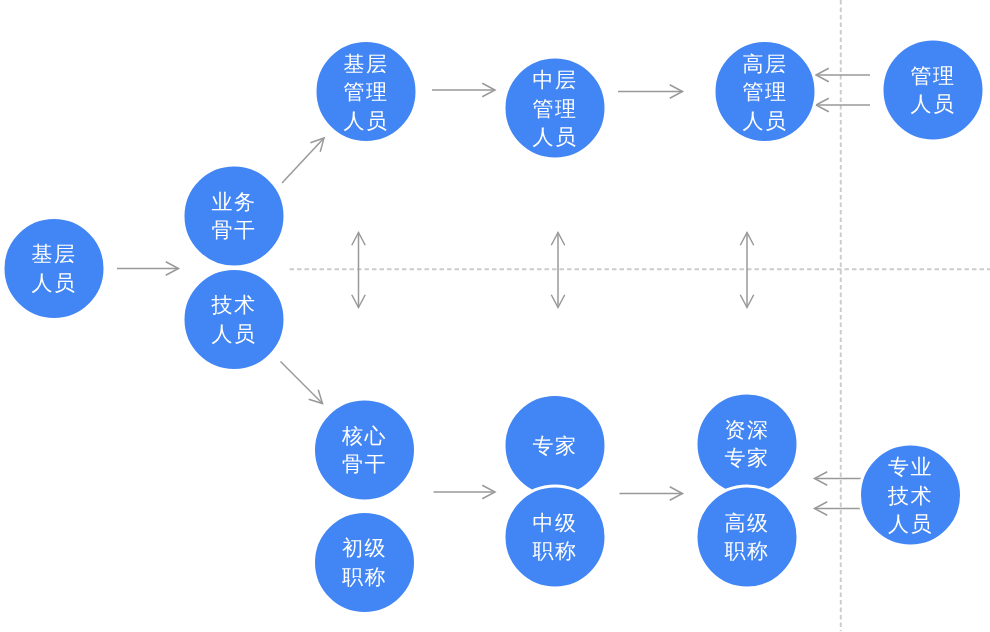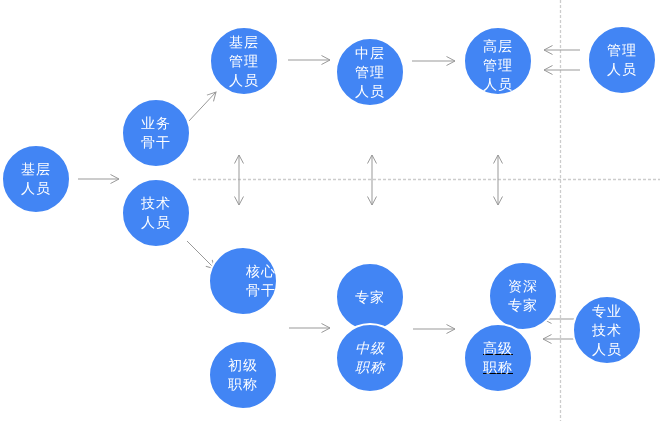--- a/index.html
+++ b/index.html
@@ -33,32 +33,32 @@
   .node-label{
     color:var(--node-text);
     font-size:14px;
     line-height:19px;
     letter-spacing:1px;
     white-space:pre-line;
     text-align:center;
   }
   
   .n-basic{left:1px;top:144px;}
-  .n-bizbone{left:121px;top:98px;justify-content:center;}
+  .n-bizbone{left:121px;top:109px;justify-content:center;}
   .n-tech{left:121px;top:178px;}
   .n-jrmgr{left:209px;top:26px;}
   .n-midmgr{left:335px;top:37px;}
-  .n-srmgr{left:463px;top:26px;align-items:flex-end;}
+  .n-srmgr{left:475px;top:26px;}
   .n-mgmt{left:587px;top:25px;}
-  .n-corebone{left:208px;top:246px;justify-content:flex-end;}
+  .n-corebone{left:208px;top:265px;}
   .n-jrtitle{left:208px;top:340px;}
   .n-expert{left:335px;top:262px;}
-  .n-midtitle{left:335px;top:323px;font-style:italic;}
-  .n-srexpert{left:488px;top:261px;}
-  .n-srtitle{left:463px;top:323px;text-decoration:underline;}
+  .n-midtitle{left:335px;top:323px;}
+  .n-srexpert{left:463px;top:261px;}
+  .n-srtitle{left:463px;top:323px;}
   .n-proftech{left:572px;top:295px;}
 </style>
 </head>
 <body>
 
 <div class="canvas">
 
   <svg class="lines" viewBox="0 0 660 421">
     <defs>
       <marker id="ah" markerWidth="14" markerHeight="14" refX="8.5" refY="5" orient="auto-start-reverse" markerUnits="userSpaceOnUse" overflow="visible">

